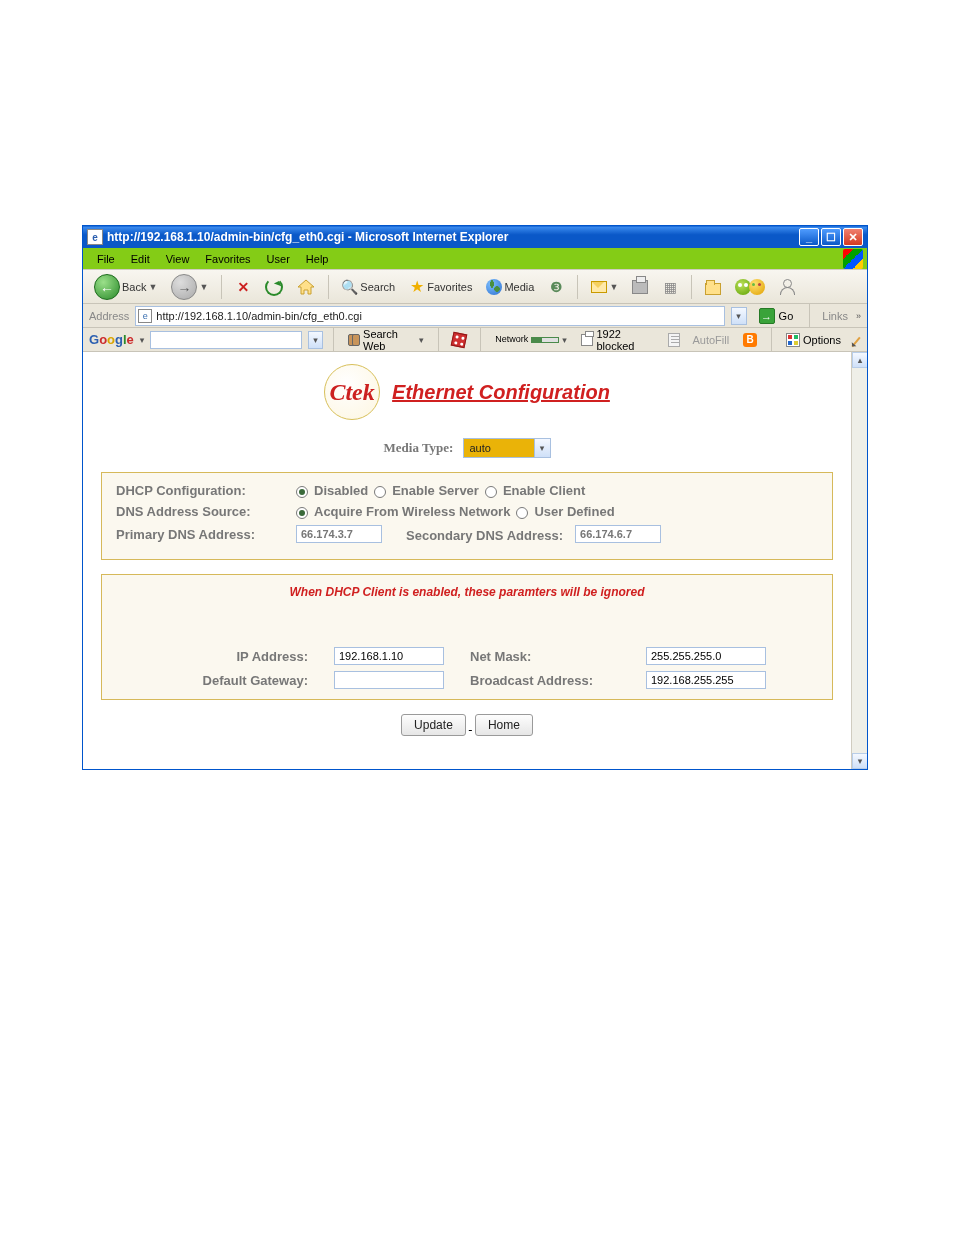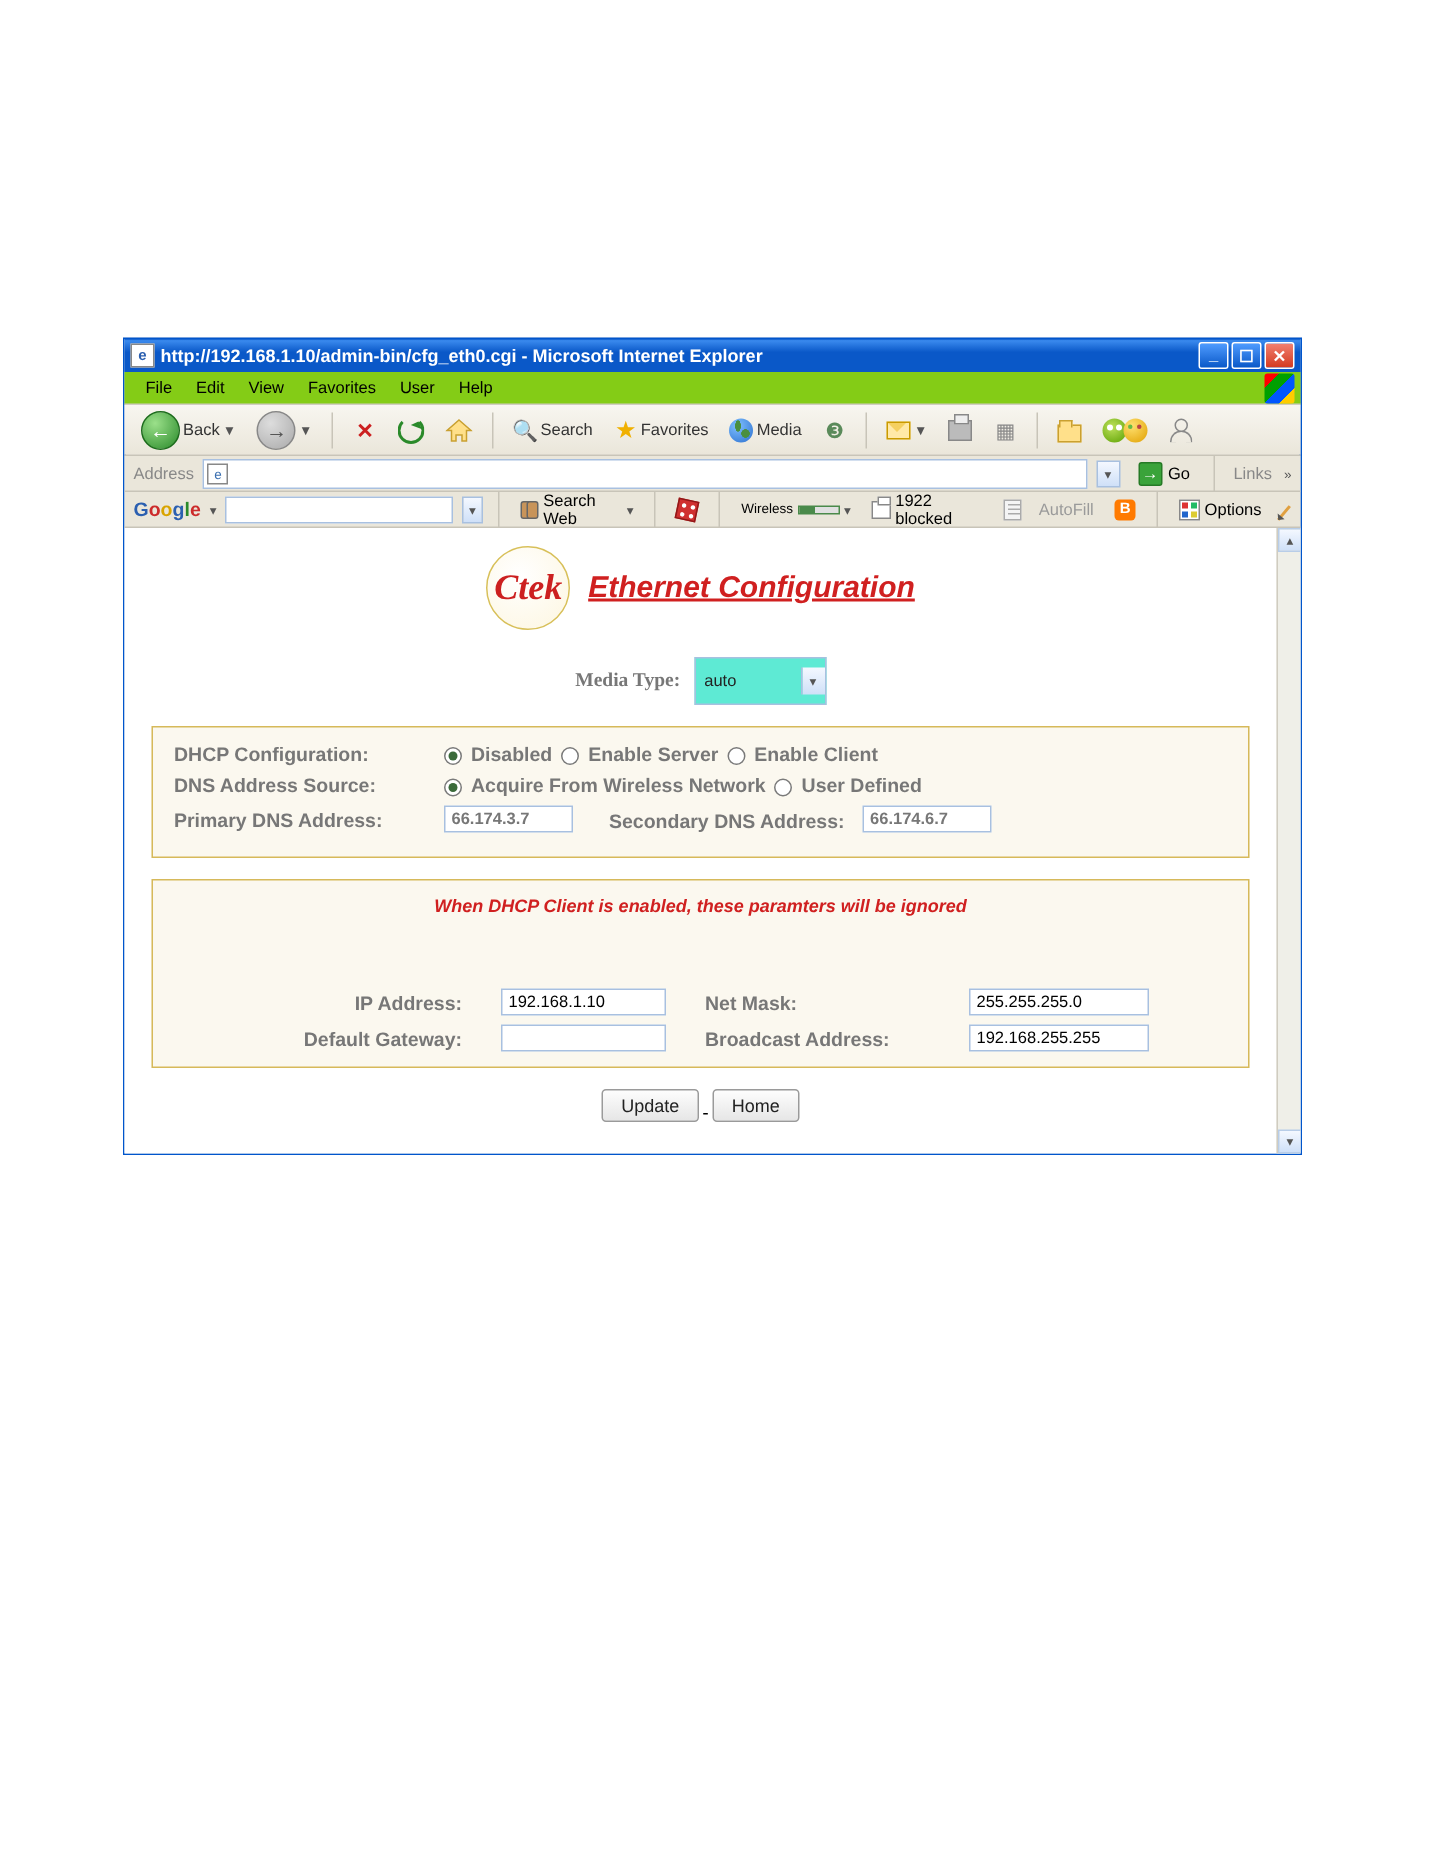--- a/index.html
+++ b/index.html
@@ -174,21 +174,21 @@
     background:radial-gradient(circle at 40% 35%, #fff, #fdf6e0);
     font-weight:bold;
   }
   .page-title {
     font-size:20px; font-weight:bold; font-style:italic; color:#d02020;
     text-decoration: underline;
   }
 
   .media-row { text-align:center; margin-bottom:14px; }
   .media-row label { color:#777; font-size:13px; font-weight:bold; margin-right:6px;font-family:Liberation Serif, serif;}
-  .sel { height:32px; border:1px solid #a8c0e0; background:#5eead4; display:inline-flex; align-items:center; }
+  .sel { height:20px; border:1px solid #a8c0e0; background:#eab308; display:inline-flex; align-items:center; }
   .sel .sel-text{ padding:0 6px; font-size:11px; color:#222; min-width:70px; text-align:left;}
   .sel .sel-dd{ width:16px;height:18px;background:linear-gradient(#f4f8ff,#cfe0f8);border-left:1px solid #a8c0e0;display:flex;align-items:center;justify-content:center;}
 
   .panel {
     border:1px solid #d6b95a;
     background:#fbf8ef;
     padding:10px 14px;
     margin-bottom:14px;
   }
   .row { display:flex; align-items:center; margin-bottom:6px; }
@@ -297,20 +297,21 @@
       </div>
       <div class="tbtn">
           <span class="person-ic"></span>
         </div>
     </div>
 
     <div class="addrbar">
       <span class="lbl">Address</span>
       <div class="addr-input">
         <span class="addr-icon">e</span>
+        <span class="addr-text">http://192.168.1.10/admin-bin/cfg_eth0.cgi</span>
       </div>
       <div class="addr-dd">
           <span class="chev">▾</span>
         </div>
       <div class="go-btn">
         <span class="go-arrow">→</span>
         <span>Go</span>
       </div>
       <div class="sep"></div>
       <span class="links-lbl">Links</span>
@@ -331,21 +332,21 @@
         <span class="binoc"></span>
         <span>Search Web</span>
         <span class="chev">▾</span>
       </div>
       <div class="sep"></div>
       <div class="g-btn">
           <span class="dice"></span>
         </div>
       <div class="sep"></div>
       <div class="g-btn">
-        <span style="font-size:9px;line-height:9px;">Wireless</span>
+        <span style="font-size:9px;line-height:9px;">Network</span>
         <span class="pr-bar"></span>
         <span class="chev">▾</span>
       </div>
       <div class="g-btn">
         <span class="popup-ic"></span>
         <span>1922 blocked</span>
       </div>
       <div class="g-btn grey-txt">
         <span class="af-ic"></span>
         <span>AutoFill</span>

